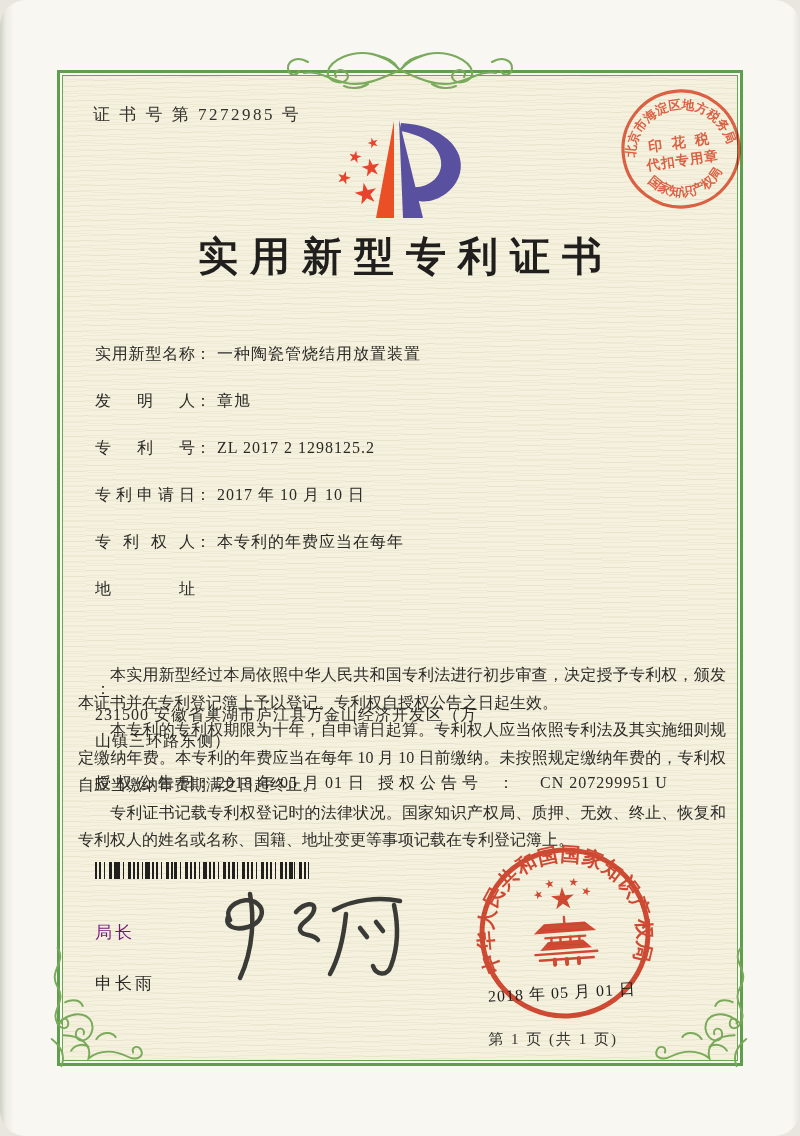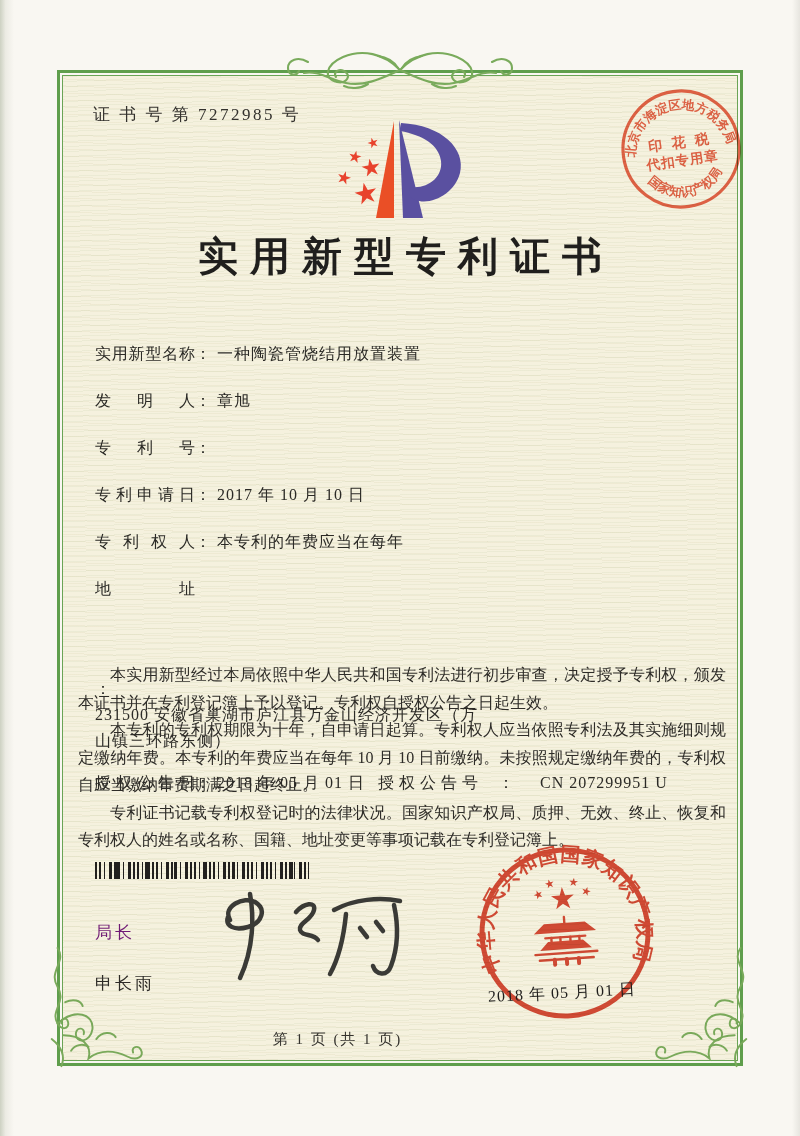--- a/index.html
+++ b/index.html
@@ -1,17 +1,17 @@
 <!DOCTYPE html>
 <html><head>
 <meta charset="utf-8">
 <style>
   html,body{margin:0;padding:0;}
   body{width:800px;height:1136px;background:#e9e6df;font-family:"Liberation Serif","DejaVu Serif",serif;}
-  .page{position:relative;width:800px;height:1136px;background:#f9f7f2;overflow:hidden;}
+  .page{position:relative;width:800px;height:1136px;background:#f9f7f2;overflow:hidden;border-radius:26px;}
   .page::before{content:"";position:absolute;left:0;top:0;bottom:0;width:14px;
     background:linear-gradient(90deg,rgba(90,110,70,.28),rgba(120,130,100,.10) 40%,transparent);z-index:9;pointer-events:none;}
   .page::after{content:"";position:absolute;right:0;top:0;bottom:0;width:8px;
     background:linear-gradient(270deg,rgba(120,120,110,.14),transparent);z-index:9;pointer-events:none;}
 
   
   .frame{position:absolute;left:57px;top:70px;width:686px;height:996px;border:3px solid #5f9e4c;box-sizing:border-box;}
   .frame-inner{position:absolute;inset:2px;border:1px solid #6aa455;
     background:
       repeating-linear-gradient(178deg, rgba(140,170,110,.09) 0 1px, rgba(0,0,0,0) 1px 5px),
@@ -50,21 +50,21 @@
 
   .officer-title{position:absolute;left:95px;top:921px;font-size:17px;letter-spacing:3px;color:#701a75;z-index:3;}
   .officer-name{position:absolute;left:95px;top:955px;font-size:17px;letter-spacing:3px;color:#2d2b27;z-index:3;margin-top:17px;}
   .sig{position:absolute;left:192px;top:888px;width:230px;height:100px;z-index:4;}
 
   .seal{position:absolute;left:476px;top:844px;width:178px;height:178px;z-index:4;opacity:.93;mix-blend-mode:multiply;transform:rotate(-4deg);}
   .seal-date{position:absolute;left:488px;top:983px;font-size:16px;letter-spacing:1px;color:#1e1d1b;z-index:5;transform:rotate(-3deg);}
 
   .tax-stamp{position:absolute;left:618px;top:86px;width:126px;height:126px;z-index:4;opacity:.9;mix-blend-mode:multiply;transform:rotate(-8deg);}
 
-  .footer{position:absolute;left:57px;top:1030px;width:561px;text-align:center;font-size:15px;letter-spacing:2px;color:#35332e;z-index:3;}
+  .footer{position:absolute;left:57px;top:1030px;width:561px;text-align:right;font-size:15px;letter-spacing:2px;color:#35332e;z-index:3;}
   .hidden-defs{position:absolute;width:0;height:0;overflow:hidden;}
 </style>
 </head>
 <body>
 
 <svg class="hidden-defs" aria-hidden="true">
   <defs>
     <path id="star5" d="M0,-1 L-0.2245,-0.309 L-0.951,-0.309 L-0.3633,0.118 L-0.5878,0.809 L0,0.382 L0.5878,0.809 L0.3633,0.118 L0.951,-0.309 L0.2245,-0.309 Z"></path>
     <path id="sealArc" d="M -55,49 A 73,73 0 1 1 55,49" fill="none"></path>
     <path id="tsTop" d="M -42,28 A 47,47 0 1 1 42,28" fill="none"></path>
@@ -138,20 +138,21 @@
       <span class="fvalue">一种陶瓷管烧结用放置装置</span>
     </div>
     <div class="frow">
       <span class="flabel">发明人</span>
         <span class="fcolon">：</span>
       <span class="fvalue">章旭</span>
     </div>
     <div class="frow">
       <span class="flabel">专利号</span>
         <span class="fcolon">：</span>
+      <span class="fvalue">ZL 2017 2 1298125.2</span>
     </div>
     <div class="frow">
       <span class="flabel">专利申请日</span>
         <span class="fcolon">：</span>
       <span class="fvalue">2017 年 10 月 10 日</span>
     </div>
     <div class="frow">
       <span class="flabel">专利权人</span>
         <span class="fcolon">：</span>
       <span class="fvalue">本专利的年费应当在每年</span>

